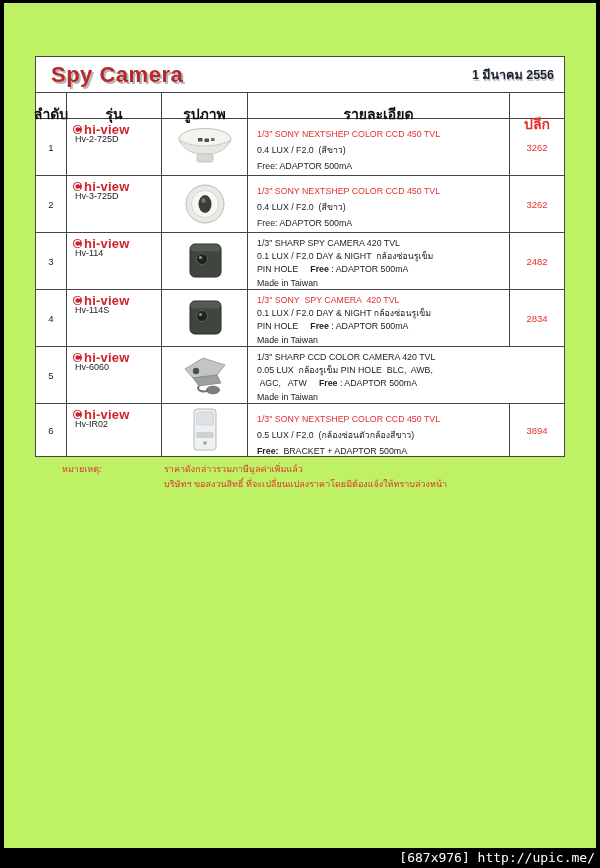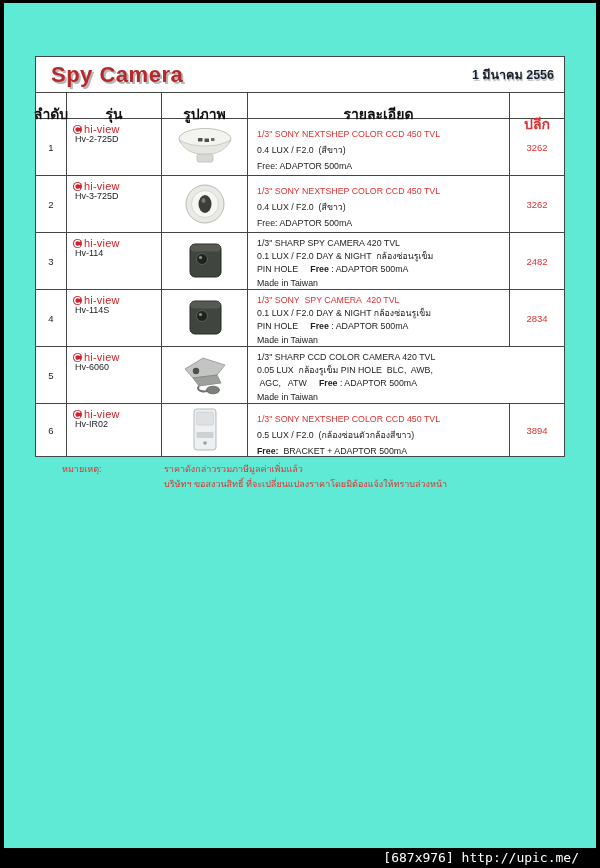--- a/index.html
+++ b/index.html
@@ -3,21 +3,21 @@
 <meta charset="utf-8">
 <style>
   html,body{margin:0;padding:0;}
   body{
     width:600px;height:868px;position:relative;overflow:hidden;
     background:#000;
     font-family:"Liberation Sans","DejaVu Sans",sans-serif;
   }
   .page{
     position:absolute;left:4px;top:3px;right:4px;bottom:20px;
-    background:#5eead4;
+    background:#bef264;
   }
   
   .doc{
     position:absolute;left:31px;top:53px;width:530px;
     border:1px solid var(--line,#454545);
     box-sizing:border-box;background:#fff;
   }
   .titlerow{
     height:36px;border-bottom:1px solid var(--line,#454545);
     display:flex;align-items:center;box-sizing:border-box;
@@ -48,21 +48,21 @@
   .trow:last-child{height:52px;border-bottom:none;}
   .tcell{
     border-right:1px solid var(--line,#454545);box-sizing:border-box;
     overflow:hidden;
   }
   .tcell:last-child{border-right:none;}
   .no-cell{display:flex;align-items:center;justify-content:center;font-size:9.5px;color:#222;}
   .model-cell{padding:5px 4px 0 6px;}
   .brand{display:flex;align-items:center;gap:2px;height:10px;}
   .brandtxt{
-    font-size:11px;font-weight:normal;color:var(--brand-red,#cf2329);letter-spacing:.2px;
+    font-size:13px;font-weight:bold;color:var(--brand-red,#cf2329);letter-spacing:.2px;
   }
   .model{font-size:9px;color:#222;margin-top:0;padding-left:2px;}
   .img-cell{display:flex;align-items:center;justify-content:center;}
   .desc-cell{padding:7px 4px 0 9px;font-size:8.8px;color:#222;line-height:16px;}
   .desc-cell.tight{padding-top:4px;line-height:13.2px;}
   .dline{white-space:pre-wrap;}
   .dline .red{color:var(--accent-red,#e23030);}
   .dline .bold{font-weight:bold;}
   .price-cell{display:flex;align-items:center;justify-content:center;
     font-size:9.5px;color:var(--accent-red,#e23030);}
@@ -71,21 +71,21 @@
     position:absolute;left:58px;top:459px;font-size:9px;
     color:var(--accent-red,#e23030);
   }
   .notes{
     position:absolute;left:112px;top:459px;font-size:9px;line-height:15px;
     color:var(--accent-red,#e23030);
     margin-left:48px;
   }
   
   .bottombar{
-    position:absolute;left:0;right:16px;bottom:0;height:20px;background:#000;
+    position:absolute;left:0;right:0;bottom:0;height:20px;background:#000;
     color:#fff;text-align:right;line-height:20px;font-size:13px;
     font-family:"DejaVu Sans Mono","Liberation Mono",monospace;
     padding-right:5px;box-sizing:border-box;
   }
 </style>
 </head>
 <body>
 
 <div class="page">
 

